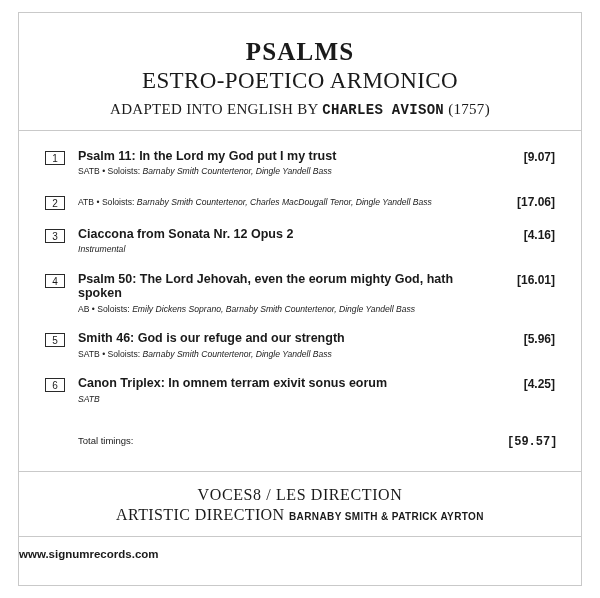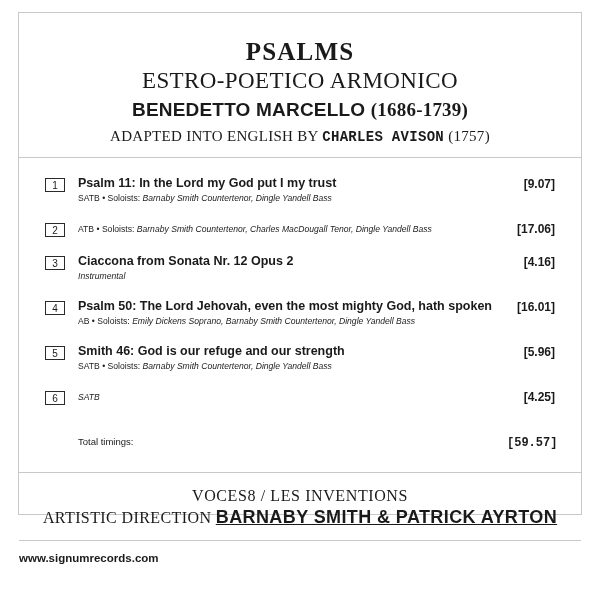--- a/index.html
+++ b/index.html
@@ -12,21 +12,21 @@
     background: #ffffff;
     font-family: "Liberation Serif", serif;
     color: #1a1a1a;
     overflow: hidden;
   }
   .card {
     position: absolute;
     left: 18px;
     top: 12px;
     width: 564px;
-    height: 503px;
+    height: 574px;
     border: 1px solid #c9c9c9;
     background: #ffffff;
     box-sizing: border-box;
   }
   
   .header {
     padding-top: 26px;
     text-align: center;
     border-bottom: 1px solid #c9c9c9;
     padding-bottom: 12px;
@@ -153,46 +153,41 @@
   }
   .direction {
     font-family: "Liberation Serif", serif;
     font-size: 16px;
     letter-spacing: 0.4px;
     margin-top: 2px;
   }
   .direction .names {
     font-family: "Liberation Sans", sans-serif;
     font-weight: bold;
-    font-size: 18px;
-    text-decoration: underline;
+    font-size: 10px;
   }
   .web-sep {
     border-top: 1px solid #c9c9c9;
   }
   .website {
     text-align: left;
     padding-top: 11px;
     font-family: "Liberation Sans", sans-serif;
     font-weight: bold;
     font-size: 11.5px;
   }
 </style>
 </head>
 <body>
 
 <div class="card">
 
   <div class="header">
     <div class="title-main">PSALMS</div>
     <div class="title-sub">ESTRO-POETICO ARMONICO</div>
-    <div class="composer">
-      <span>BENEDETTO MARCELLO</span>
-      <span class="dates">(1686-1739)</span>
-    </div>
     <div class="adapted">
       <span>ADAPTED INTO ENGLISH BY</span>
       <span class="strong">CHARLES AVISON</span>
       <span>(1757)</span>
     </div>
   </div>
 
   <div class="tracks">
 
     <div class="track">
@@ -232,21 +227,21 @@
           <span></span>
           <span class="it"></span>
         </div>
       </div>
       <div class="track-time">[4.16]</div>
     </div>
 
     <div class="track">
       <div class="num-box">4</div>
       <div class="track-body">
-        <div class="track-title">Psalm 50: The Lord Jehovah, even the most mighty God, hath spoken</div>
+        <div class="track-title">Psalm 50: The Lord Jehovah, even the eorum mighty God, hath spoken</div>
         <div class="track-meta">
           <span>AB</span>
           <span>•</span>
           <span>Soloists:</span>
           <span class="it">Emily Dickens Soprano, Barnaby Smith Countertenor, Dingle Yandell Bass</span>
         </div>
       </div>
       <div class="track-time">[16.01]</div>
     </div>
 
@@ -260,41 +255,42 @@
           <span>Soloists:</span>
           <span class="it">Barnaby Smith Countertenor, Dingle Yandell Bass</span>
         </div>
       </div>
       <div class="track-time">[5.96]</div>
     </div>
 
     <div class="track">
       <div class="num-box">6</div>
       <div class="track-body">
+        <div class="track-title">Canon Triplex: In omnem terram exivit sonus eorum</div>
         <div class="track-meta">
           <span class="it">SATB</span>
           <span></span>
           <span></span>
           <span class="it"></span>
         </div>
       </div>
       <div class="track-time">[4.25]</div>
     </div>
 
   </div>
 
   <div class="totals">
     <div class="label">Total timings:</div>
     <div class="value">[59.57]</div>
   </div>
 
   <div class="footer-sep"></div>
 
   <div class="performers">
-    <div class="ensemble">VOCES8 / LES INVENTIONS</div>
+    <div class="ensemble">VOCES8 / LES DIRECTION</div>
     <div class="direction">
       <span>ARTISTIC DIRECTION</span>
       <span class="names">BARNABY SMITH &amp; PATRICK AYRTON</span>
     </div>
   </div>
 
   <div class="web-sep"></div>
 
   <div class="website">www.signumrecords.com</div>
 

